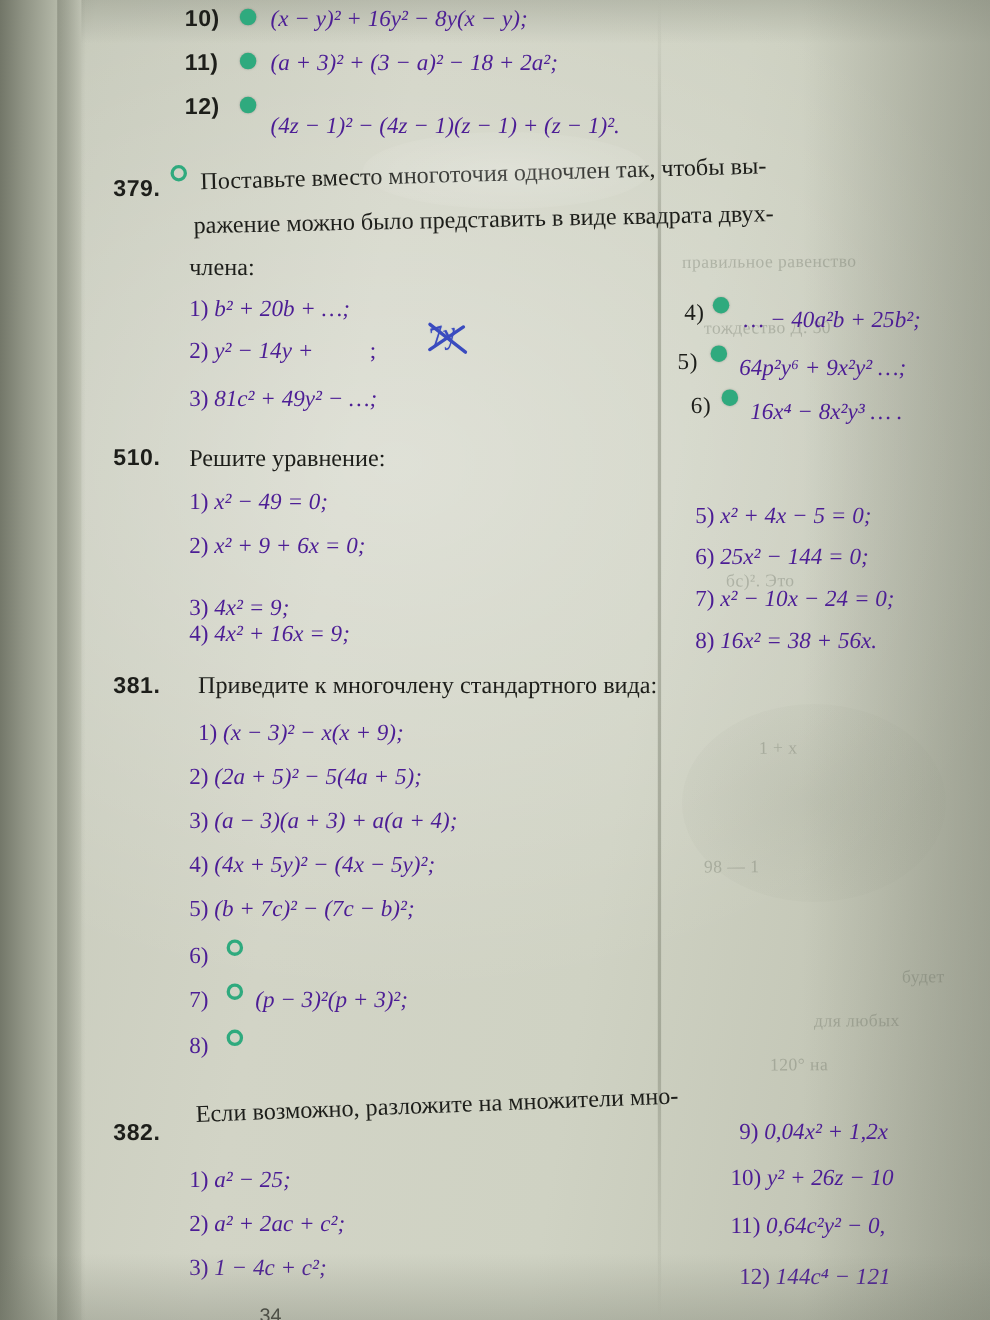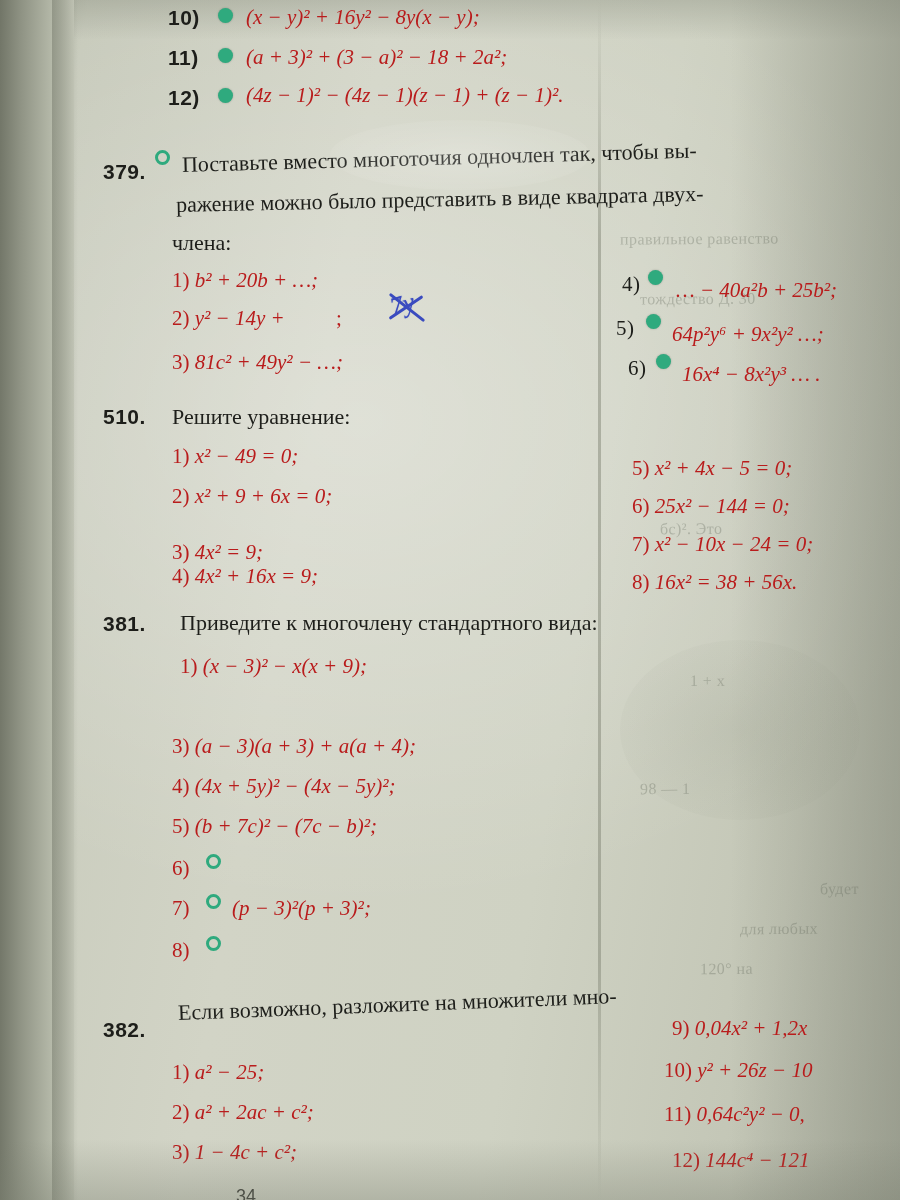--- a/index.html
+++ b/index.html
@@ -57,21 +57,21 @@
     pointer-events: none;
   }
   .content {
     position: absolute;
     left: 0; top: 0;
     width: 900px; height: 1200px;
   }
   .line {
     position: absolute;
     white-space: nowrap;
-    color: #b91c1c;
+    color: #4c1d95;
     font-family: "Liberation Serif", serif;
   }
   .num {
     font-family: "Liberation Sans", sans-serif;
     font-weight: bold;
     font-size: 21px;
     color: #1d1e1a;
     letter-spacing: 0.5px;
   }
   .head {
@@ -159,21 +159,21 @@
     <div class="line num" style="left:168px; top:6px;">10)</div>
     <div class="dot-green" style="left:218px; top:8px;"></div>
     <div class="line item it" style="left:246px; top:5px;">(x − y)² + 16y² − 8y(x − y);</div>
 
     <div class="line num" style="left:168px; top:46px;">11)</div>
     <div class="dot-green" style="left:218px; top:48px;"></div>
     <div class="line item it" style="left:246px; top:45px;">(a + 3)² + (3 − a)² − 18 + 2a²;</div>
 
     <div class="line num" style="left:168px; top:86px;">12)</div>
     <div class="dot-green" style="left:218px; top:88px;"></div>
-    <div class="line item it" style="left:246px; top:83px;">(4z − 1)² − (4z − 1)(z − 1) + (z − 1)².</div>
+    <div class="line item it" style="left:246px; top:102px;">(4z − 1)² − (4z − 1)(z − 1) + (z − 1)².</div>
 
     <div class="line num" style="left:103px; top:160px;">379.</div>
     <div class="ring-green" style="left:155px; top:150px;"></div>
     <div class="line head" style="left:182px; top:152px; transform:rotate(-1.6deg); transform-origin:left center;">Поставьте вместо многоточия одночлен так, чтобы вы-</div>
     <div class="line head" style="left:176px; top:192px; transform:rotate(-1.2deg); transform-origin:left center;">ражение можно было представить в виде квадрата двух-</div>
     <div class="line head" style="left:172px; top:230px;">члена:</div>
 
     <div class="line item" style="left:172px; top:268px;"><span>1)</span> <span class="it">b² + 20b + …;</span></div>
     <div class="line item" style="left:172px; top:306px;"><span>2)</span> <span class="it">y² − 14y + </span><span style="display:inline-block;width:46px"></span><span>;</span></div>
     <div class="pen" style="left:390px; top:290px;">7y</div>
@@ -203,20 +203,21 @@
 
     <div class="line item" style="left:632px; top:456px;"><span>5)</span> <span class="it">x² + 4x − 5 = 0;</span></div>
     <div class="line item" style="left:632px; top:494px;"><span>6)</span> <span class="it">25x² − 144 = 0;</span></div>
     <div class="line item" style="left:632px; top:532px;"><span>7)</span> <span class="it">x² − 10x − 24 = 0;</span></div>
     <div class="line item" style="left:632px; top:570px;"><span>8)</span> <span class="it">16x² = 38 + 56x.</span></div>
 
     <div class="line num" style="left:103px; top:612px;">381.</div>
     <div class="line head" style="left:180px; top:610px;">Приведите к многочлену стандартного вида:</div>
 
     <div class="line item" style="left:180px; top:654px;"><span>1)</span> <span class="it">(x − 3)² − x(x + 9);</span></div>
+    <div class="line item" style="left:172px; top:694px;"><span>2)</span> <span class="it">(2a + 5)² − 5(4a + 5);</span></div>
     <div class="line item" style="left:172px; top:734px;"><span>3)</span> <span class="it">(a − 3)(a + 3) + a(a + 4);</span></div>
     <div class="line item" style="left:172px; top:774px;"><span>4)</span> <span class="it">(4x + 5y)² − (4x − 5y)²;</span></div>
     <div class="line item" style="left:172px; top:814px;"><span>5)</span> <span class="it">(b + 7c)² − (7c − b)²;</span></div>
 
     <div class="line item" style="left:172px; top:856px;">6)</div>
     <div class="ring-green" style="left:206px; top:854px;"></div>
 
     <div class="line item" style="left:172px; top:896px;">7)</div>
     <div class="ring-green" style="left:206px; top:894px;"></div>
     <div class="line item it" style="left:232px; top:896px;">(p − 3)²(p + 3)²;</div>

